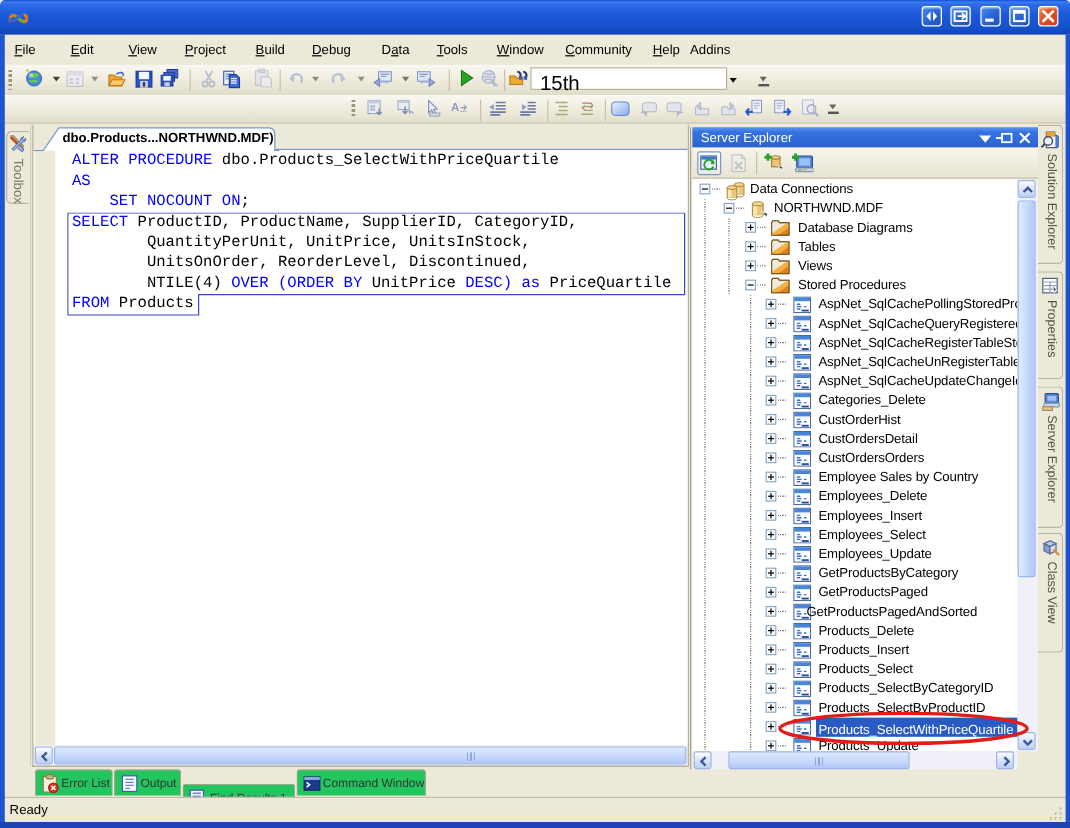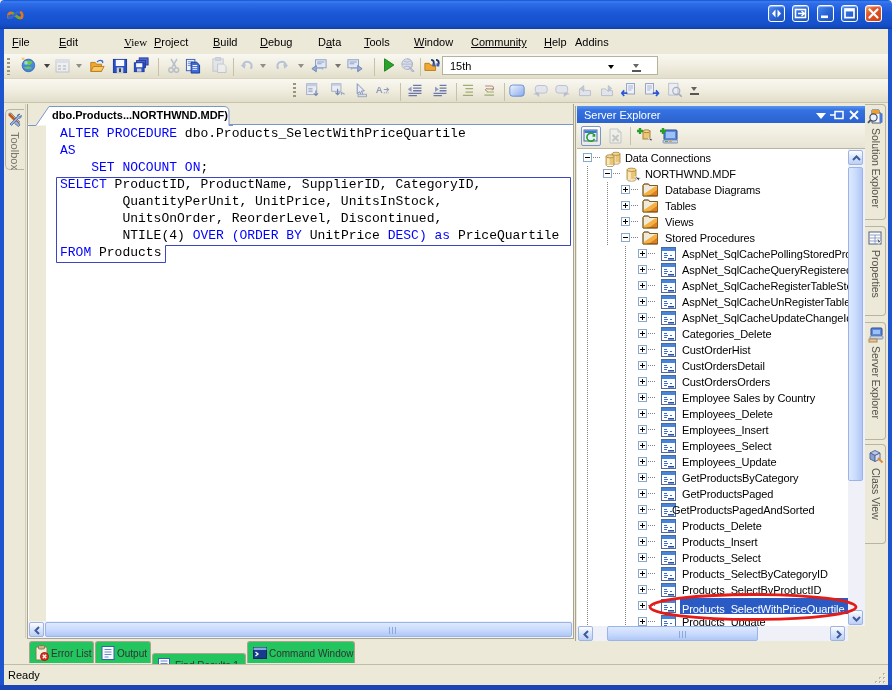--- a/index.html
+++ b/index.html
@@ -26,22 +26,22 @@
   .mi u { text-decoration:underline; }
   
   .tbar { position:absolute; background:linear-gradient(180deg,#f9f8f1 0%,#f0eddf 50%,#e2decb 100%); }
   #toolbar1 { left:4px; top:54px; width:884px; height:25px; border-bottom:1px solid #d8d4c0; }
   #toolbar2 { left:4px; top:79px; width:884px; height:24px; border-bottom:1px solid #c8c4ac; }
   .grip { position:absolute; width:3px; background:repeating-linear-gradient(180deg,#9a967e 0px,#9a967e 2px,transparent 2px,transparent 4px); }
   .tsep { position:absolute; width:1px; height:18px; background:#c6c2a8; }
   .ico { position:absolute; width:16px; height:16px; }
   .darr { position:absolute; width:0; height:0; border-left:3px solid transparent; border-right:3px solid transparent; border-top:4px solid #404040; }
   
-  #combo { position:absolute; left:438px; top:2px; width:216px; height:19px; background:#fff;
-    border:1px solid #b4b49c; font-size:11px;text-align:right; }
+  #combo { position:absolute; left:438px; top:2px; width:164px; height:19px; background:#fff;
+    border:1px solid #b4b49c; font-size:17px;text-align:right; }
   #combo .txt { position:absolute; left:7px; top:3px; }
   
   #toolboxtab { position:absolute; left:5px; top:109px; width:19px; height:61px;
     background:#ECE9D8; border:1px solid #b8b4a0; border-right:none; border-radius:5px 0 0 5px; }
   #toolboxtab .vtext { position:absolute; left:3px; top:22px; writing-mode:vertical-rl;
     font-size:11px; color:#7a7668; }
   
   #editor-group { position:absolute; left:27px; top:104px; width:546px; height:377px; }
   #doctab-bg { position:absolute; left:1px; top:0px; width:545px; height:20px; background:#ECE9D8; }
   #doc-white { position:absolute; left:1px; top:20px; width:545px; height:497px; background:#fff; }
@@ -121,28 +121,28 @@
     </div>
     <div class="winbtn" id="btn-close" style="left:865px;">
       <svg width="15" height="15" viewBox="0 0 15 15">
           <path d="M3.5 3.5 L11.5 11.5 M11.5 3.5 L3.5 11.5" stroke="#fff" stroke-width="2.2" stroke-linecap="round"></path>
         </svg>
     </div>
   </div>
   <div id="menubar">
     <span class="mi" style="left:8px;"><u>F</u>ile</span>
     <span class="mi" style="left:55px;"><u>E</u>dit</span>
-    <span class="mi" style="left:120px;font-family:Liberation Serif, serif;"><u>V</u>iew</span>
+    <span class="mi" style="left:103px;"><u>V</u>iew</span>
     <span class="mi" style="left:150px;"><u>P</u>roject</span>
     <span class="mi" style="left:209px;"><u>B</u>uild</span>
     <span class="mi" style="left:256px;"><u>D</u>ebug</span>
     <span class="mi" style="left:314px;">D<u>a</u>ta</span>
     <span class="mi" style="left:360px;"><u>T</u>ools</span>
     <span class="mi" style="left:410px;"><u>W</u>indow</span>
-    <span class="mi" style="left:467px;text-decoration:underline;"><u>C</u>ommunity</span>
+    <span class="mi" style="left:467px;"><u>C</u>ommunity</span>
     <span class="mi" style="left:540px;"><u>H</u>elp</span>
     <span class="mi" style="left:571px;">Addins</span>
   </div>
   <div id="toolbar1" class="tbar">
     <div class="grip" style="left:3px;top:4px;height:17px;"></div>
     <svg class="ico" style="left:16px;top:3px;" width="19" height="19" viewBox="0 0 19 19">
       <circle cx="10" cy="10" r="7.5" fill="#4488e0" stroke="#2858a8" stroke-width="0.8"></circle>
       <path d="M5 5.5 Q10 3.5 15 5.5 Q13.5 9.5 10 9.5 Q6.5 9 5 5.5" fill="#68c848"></path>
       <path d="M4 12.5 Q8.5 15.5 14.5 13.5 Q12.5 10.8 9.5 11.2 Q6 11.7 4 12.5" fill="#68c848"></path>
       <circle cx="7" cy="7" r="2.2" fill="#ffffff" opacity="0.45"></circle>

